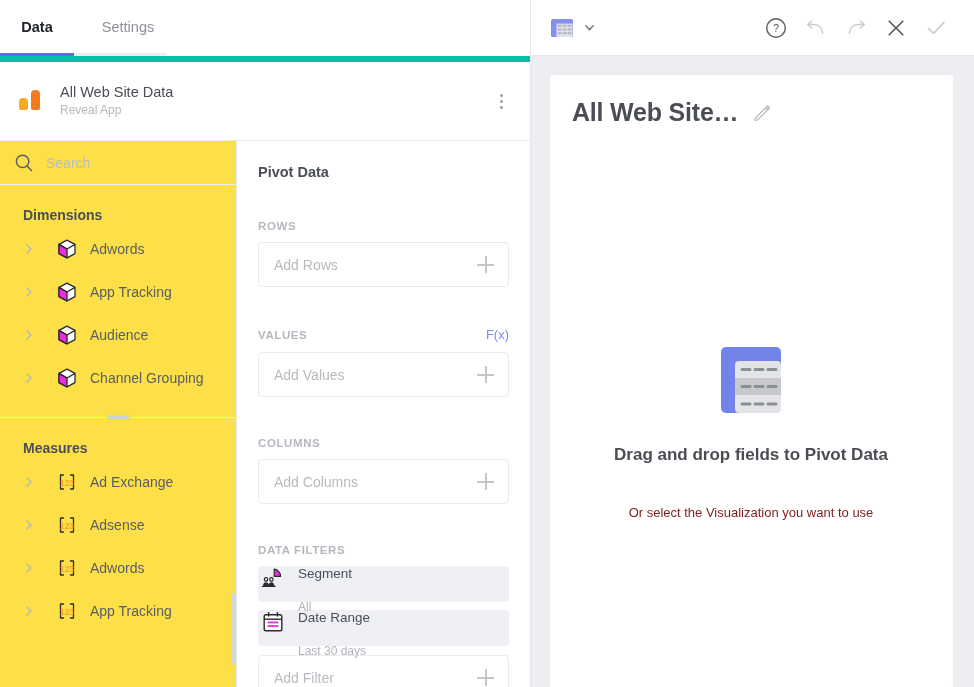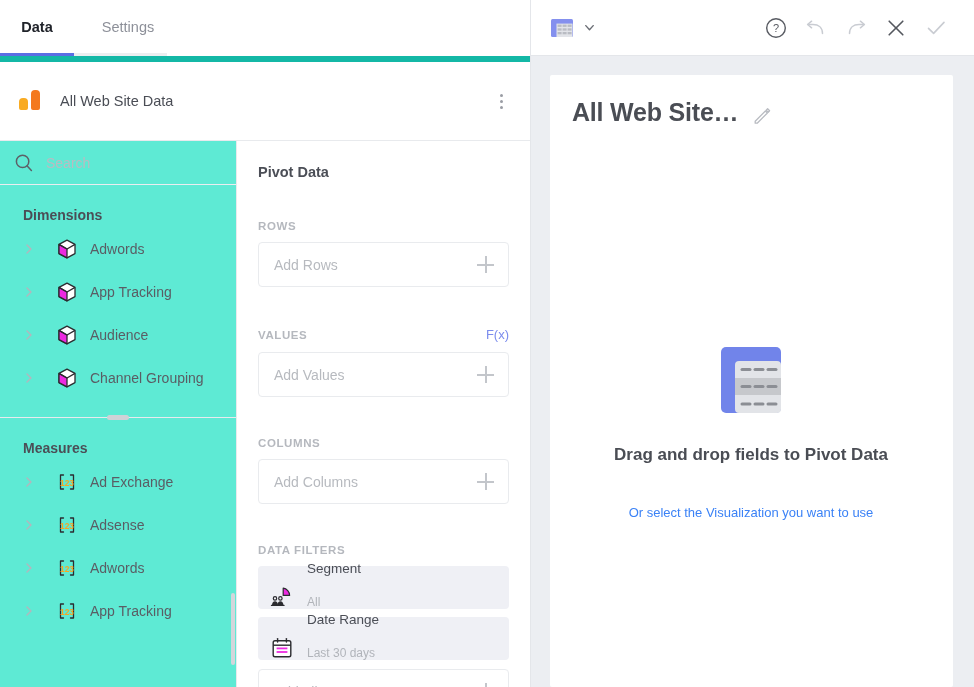--- a/index.html
+++ b/index.html
@@ -152,21 +152,21 @@
     flex: 1 1 auto;
     display: flex;
     min-height: 0;
   }
 
   
   .fields-pane {
     width: 237px;
     min-width: 237px;
     position: relative;
-    background: #5eead4;
+    background: #fde047;
     border-right: 1px solid #e8eaed;
     box-sizing: border-box;
     display: flex;
     flex-direction: column;
     overflow: hidden;
   }
   .search-row {
     height: 44px;
     min-height: 44px;
     display: flex;
@@ -303,26 +303,26 @@
   .plus::before, .plus::after {
     content: "";
     position: absolute;
     background: #c3c6cb;
   }
   .plus::before { left: 0; top: 8px; width: 17px; height: 1.5px; }
   .plus::after { top: 0; left: 8px; height: 17px; width: 1.5px; }
 
   .filter-chip {
     margin-top: 8px;
-    height: 43px;
+    height: 36px;
     background: #eff0f5;
     border-radius: 4px;
     display: flex;
-    align-items: flex-end;
-    padding-left: 12px;
+    align-items: flex-start;
+    padding-left: 3px;
     box-sizing: border-box;
     cursor: pointer;
   }
   .filter-chip.first { margin-top: 10px; }
   .chip-icon { width: 24px; height: 24px; flex: 0 0 auto; margin-right: 13px; }
   .chip-name { font-size: 13.5px; color: #4b4e56; line-height: 16px; }
   .chip-val { font-size: 12px; color: #b1b4ba; line-height: 14px; margin-top: 18px; }
 
   
   .preview {
@@ -367,21 +367,21 @@
   }
   .canvas {
     background: #fff;
     height: 100%;
     border-radius: 2px;
     position: relative;
     overflow: hidden;
   }
   .canvas-title-row {
     display: flex;
-    align-items: flex-end;
+    align-items: center;
     padding: 23px 0 0 22px;
   }
   .canvas-title {
     font-size: 25px;
     font-weight: bold;
     color: #4a4d54;
     letter-spacing: -0.2px;
   }
   .pencil-btn {
     margin-left: 13px;
@@ -406,21 +406,21 @@
     position: relative;
   }
   .empty-h {
     font-size: 17px;
     font-weight: bold;
     color: #4a4d54;
     margin-bottom: 10px;
   }
   .empty-p {
     font-size: 13px;
-    color: #3b82f6;
+    color: #7f1d1d;
     margin-top: 40px;
   }
 </style>
 </head>
 <body>
 
 <div class="app">
 
   <div class="editor">
 
@@ -435,20 +435,21 @@
       <div class="tab-underline-rest"></div>
     </div>
 
     <div class="source-row">
       <div class="ga-logo">
         <div class="ga-bar1"></div>
         <div class="ga-bar2"></div>
       </div>
       <div class="source-text">
         <div class="source-title">All Web Site Data</div>
+        <div class="source-sub">Reveal App</div>
       </div>
       <div class="kebab">
         <i></i>
           <i></i>
           <i></i>
       </div>
     </div>
 
     <div class="editor-body">
 

